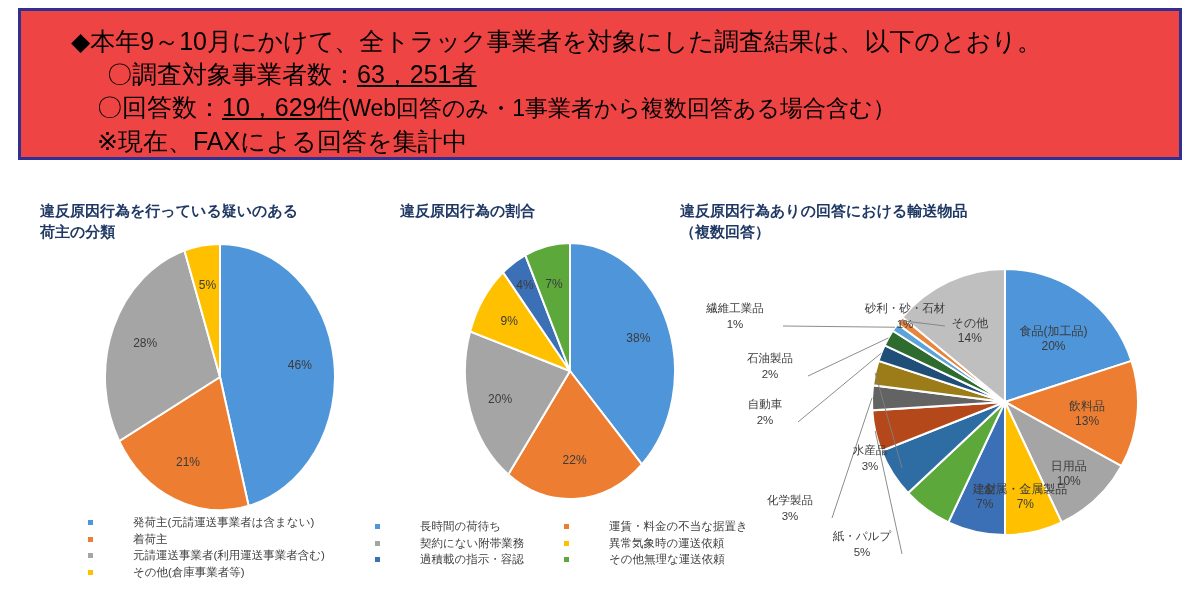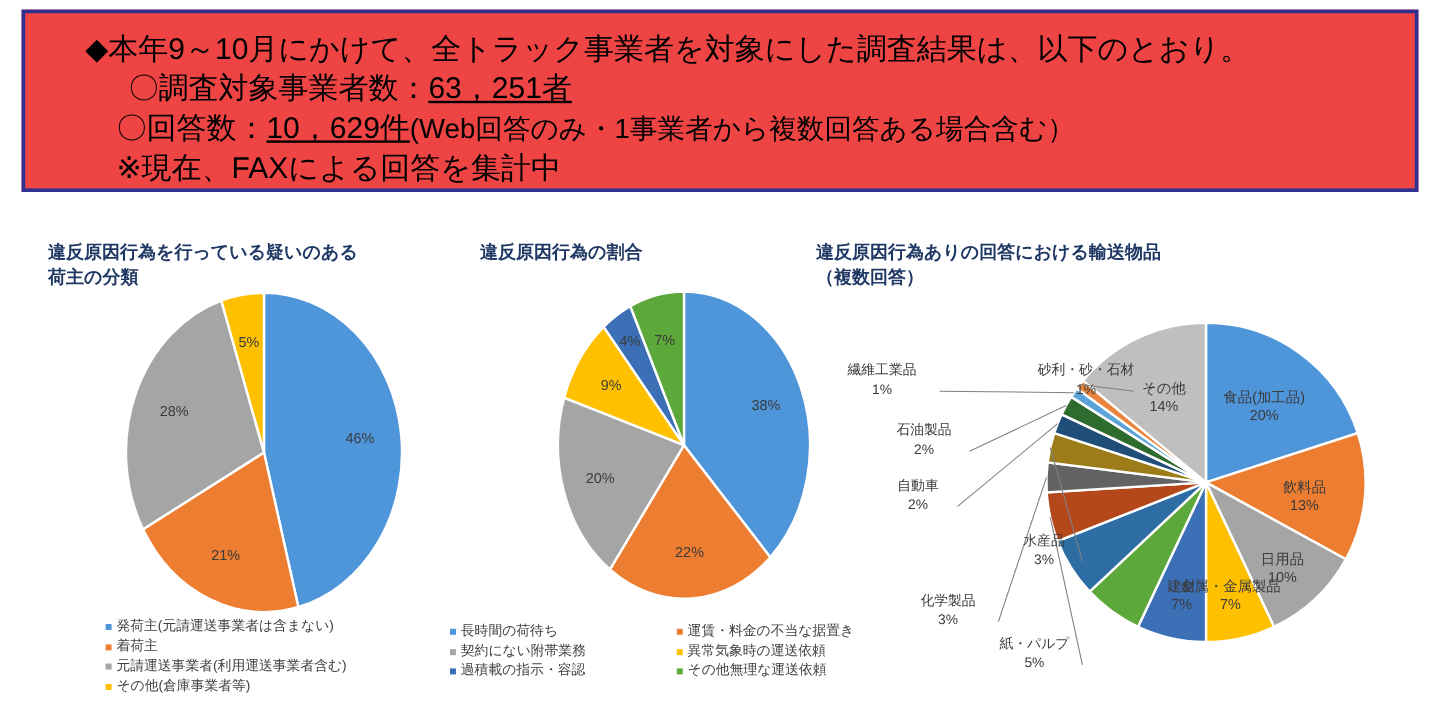--- a/index.html
+++ b/index.html
@@ -67,20 +67,21 @@
   .legend {
     position: absolute;
     font-size: 11.5px;
     color: #404040;
     line-height: 16.5px;
   }
   .legend-item {
     display: flex;
     align-items: flex-start;
     white-space: nowrap;
+    gap: 36px;
   }
   .bullet {
     display: inline-block;
     width: 5px;
     height: 5px;
     margin-top: 6px;
     margin-right: 4px;
     flex: 0 0 auto;
   }
   .legend-label { display: inline-block; }

